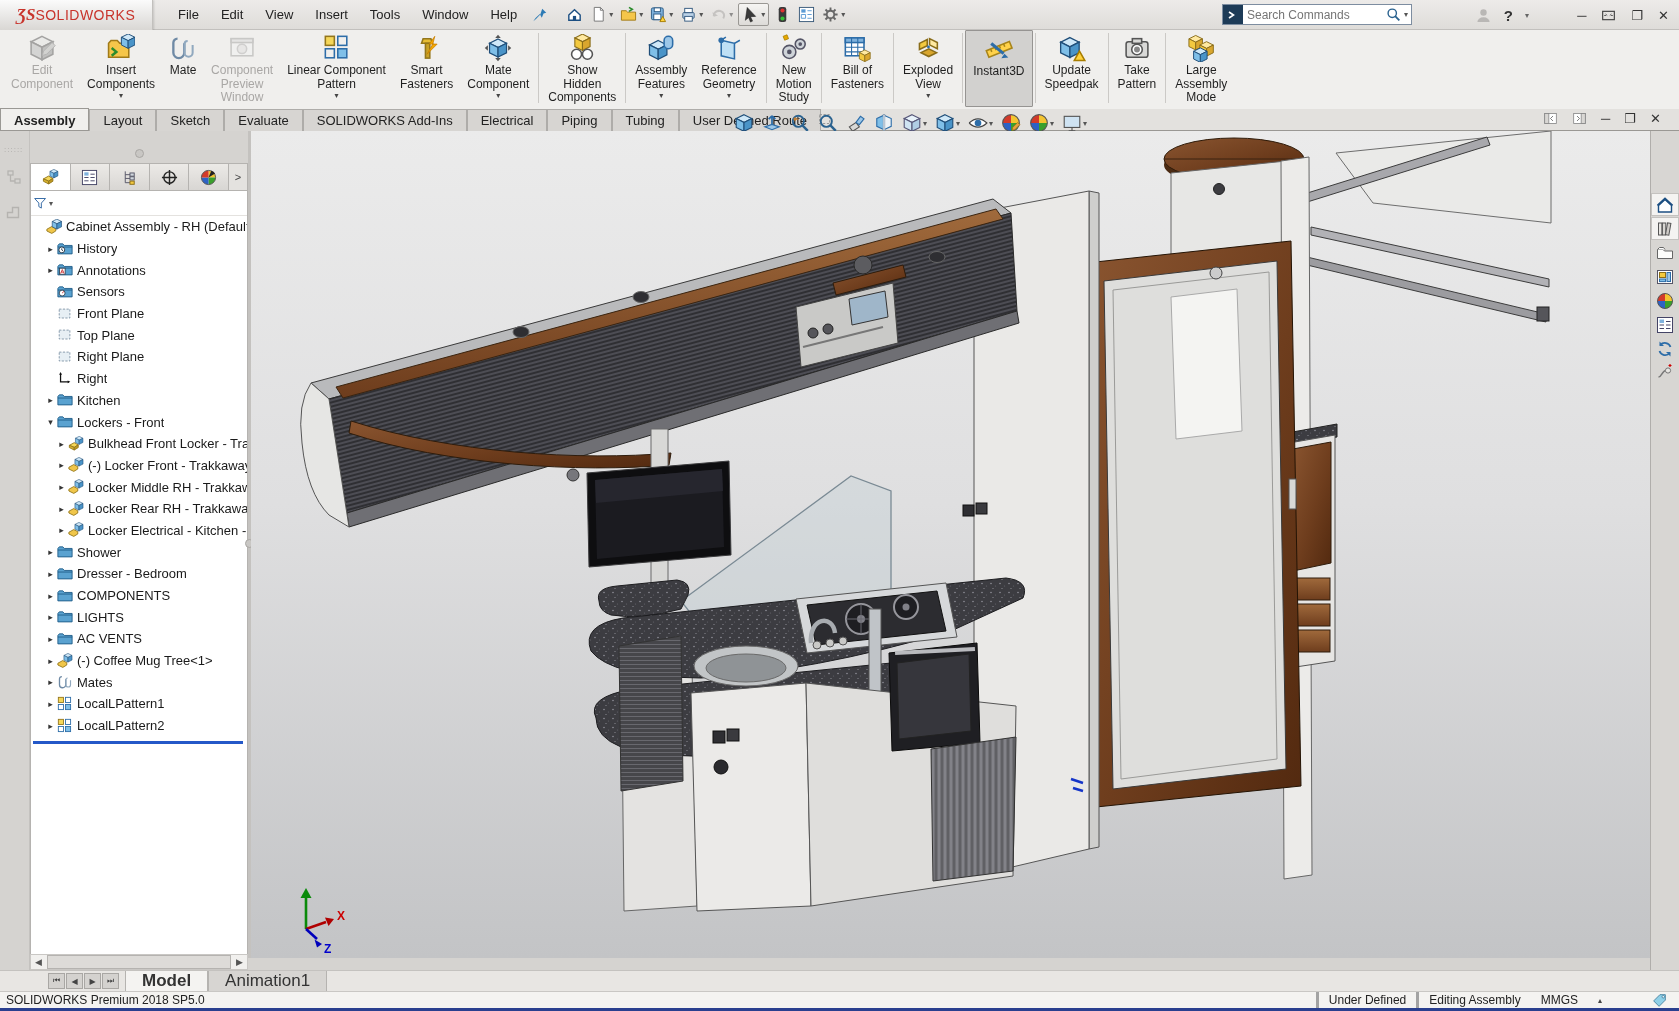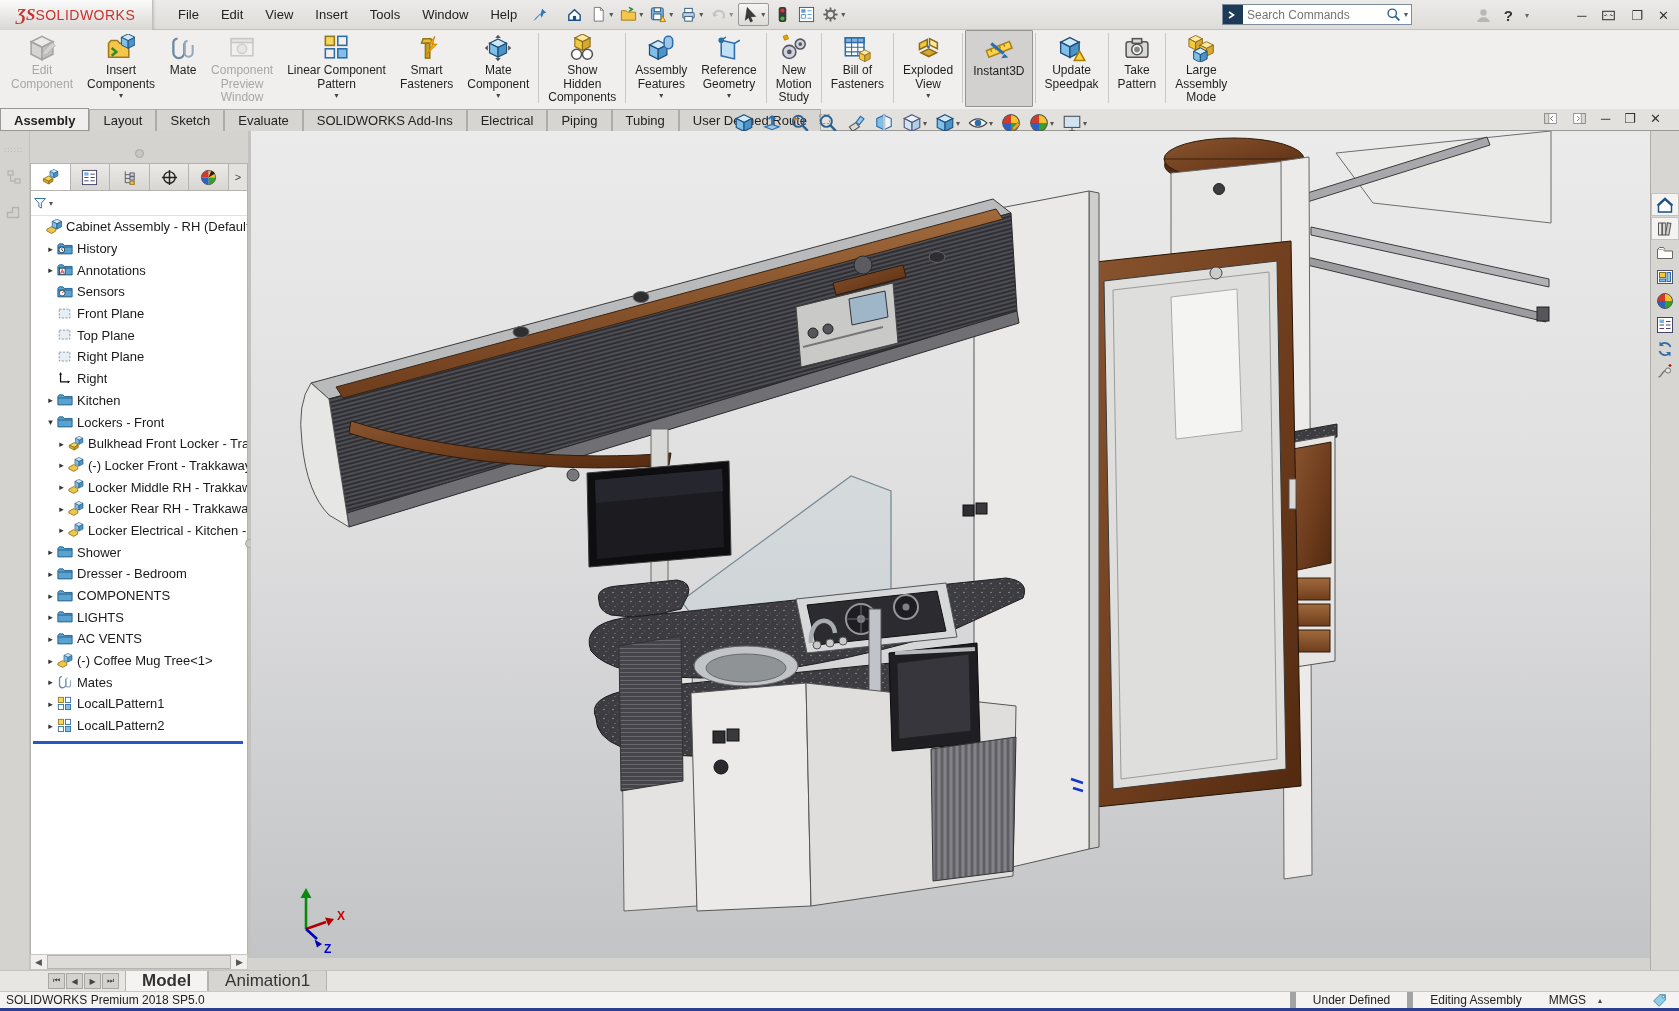--- a/index.html
+++ b/index.html
@@ -95,22 +95,22 @@
   #vcr{display:flex;margin-left:48px;align-items:center;gap:1px;}
   .vcr-btn{width:17px;height:16px;background:#d4d2cf;border:1px solid #a9a7a4;font-size:8px;color:#444;display:flex;align-items:center;justify-content:center;box-sizing:border-box;}
   .mtab{padding:0 16px;line-height:20px;font-size:17px;background:#d7d5d2;border-right:1px solid #b5b3b0;border-left:1px solid #b5b3b0;color:#333;}
   .mtab.active{background:#f4f3f1;font-weight:bold;}
 
   
   #statusbar{position:absolute;left:0;top:991px;width:1679px;height:20px;background:#f4f3f1;border-top:1px solid #c9c7c4;
              border-bottom:3px solid #2a3f8f;box-sizing:border-box;display:flex;align-items:center;font-size:12px;color:#222;}
   #status-left{padding-left:6px;}
   #status-right{margin-left:auto;display:flex;align-items:center;height:100%;}
-  .status-item{padding:0 17px;border-left:6px solid #a3a3a3;line-height:16px;}
-  #status-units{padding:4px 10px;display:flex;align-items:center;gap:12px;}
+  .status-item{padding:0 10px;border-left:3px solid #a3a3a3;line-height:16px;}
+  #status-units{padding:4px 10px;display:flex;align-items:center;gap:20px;}
   #status-units .caret{font-size:8px;color:#444;}
   #status-tag{margin:0 12px 0 40px;}
 </style>
 </head>
 <body>
 
 <div id="app">
 
   <div id="titlebar">
     <div id="logo">

